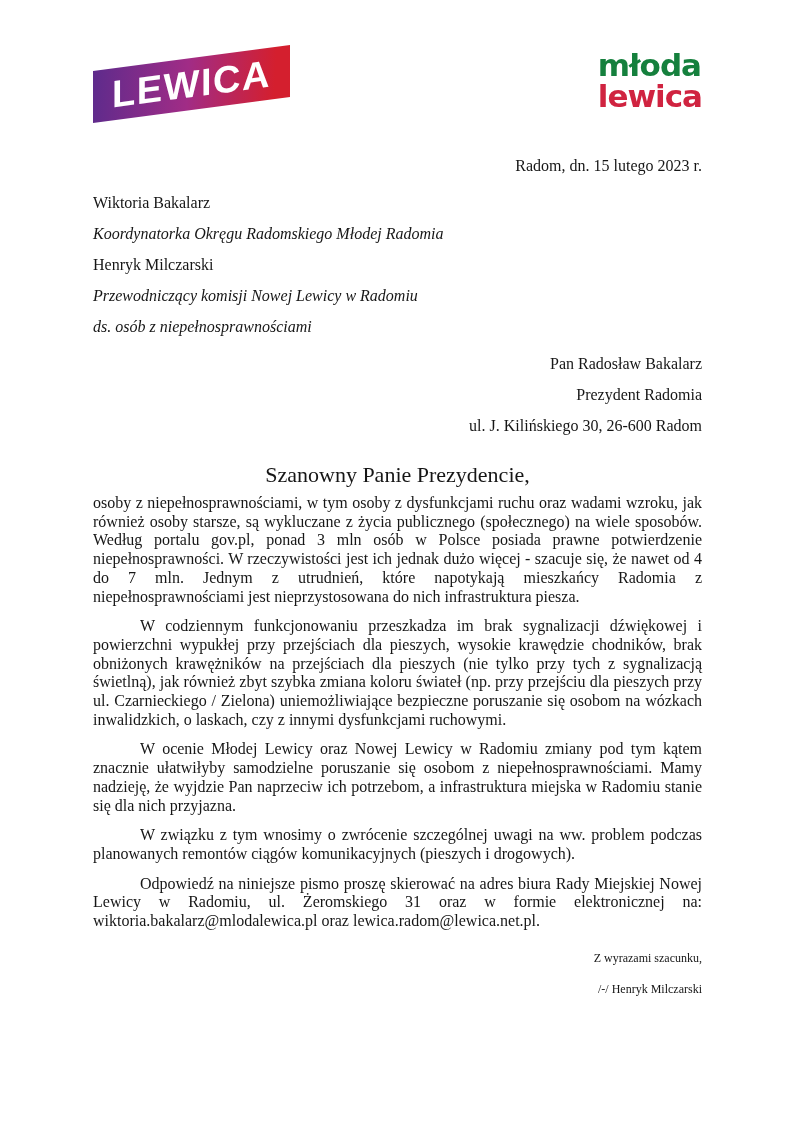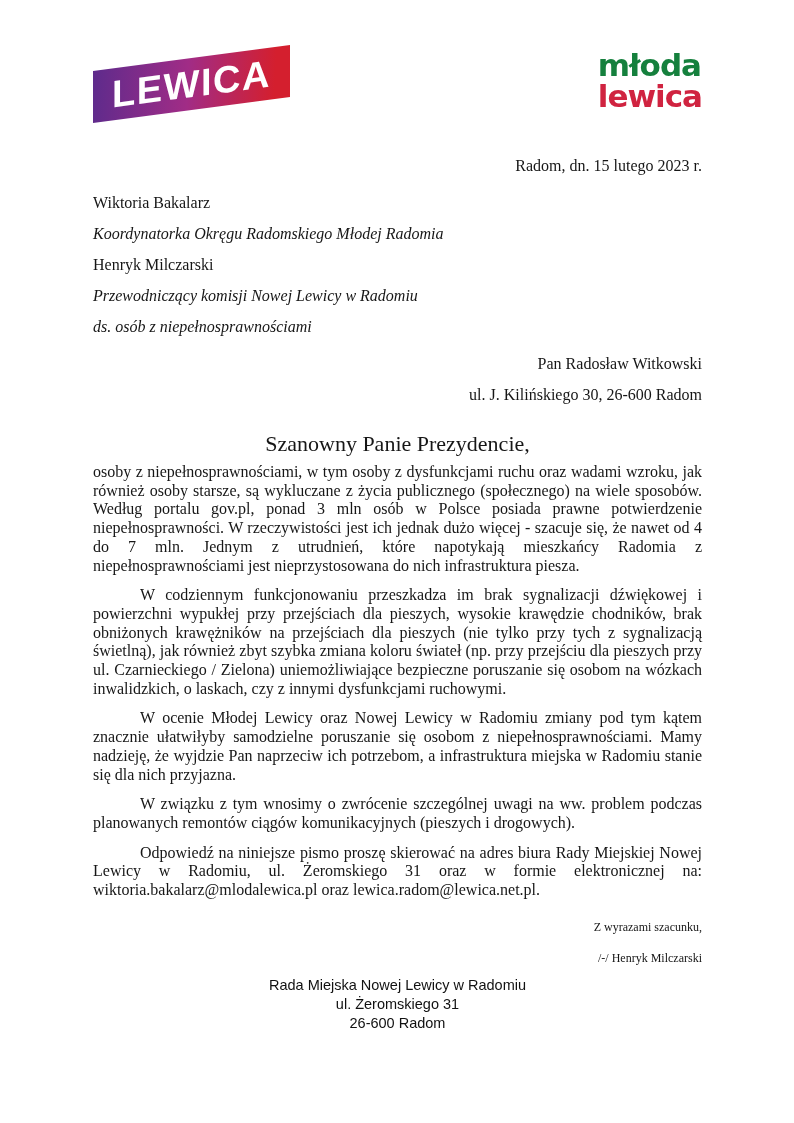--- a/index.html
+++ b/index.html
@@ -108,38 +108,34 @@
 
   <div class="sender">
     <div class="line">Wiktoria Bakalarz</div>
     <div class="line italic">Koordynatorka Okręgu Radomskiego Młodej Radomia</div>
     <div class="line">Henryk Milczarski</div>
     <div class="line italic">Przewodniczący komisji Nowej Lewicy w Radomiu</div>
     <div class="line italic">ds. osób z niepełnosprawnościami</div>
   </div>
 
   <div class="recipient">
-    <div class="line">Pan Radosław Witkowski</div>
+    <div class="line">Pan Radosław Bakalarz</div>
+    <div class="line">Prezydent Radomia</div>
     <div class="line">ul. J. Kilińskiego 30, 26-600 Radom</div>
   </div>
 
   <div class="salutation">Szanowny Panie Prezydencie,</div>
 
   <div class="body-text">
     <p>osoby z niepełnosprawnościami, w tym osoby z dysfunkcjami ruchu oraz wadami wzroku, jak również osoby starsze, są wykluczane z życia publicznego (społecznego) na wiele sposobów. Według portalu gov.pl, ponad 3 mln osób w Polsce posiada prawne potwierdzenie niepełnosprawności. W rzeczywistości jest ich jednak dużo więcej - szacuje się, że nawet od 4 do 7 mln. Jednym z utrudnień, które napotykają mieszkańcy Radomia z niepełnosprawnościami jest nieprzystosowana do nich infrastruktura piesza.</p>
     <p class="indent">W codziennym funkcjonowaniu przeszkadza im brak sygnalizacji dźwiękowej i powierzchni wypukłej przy przejściach dla pieszych, wysokie krawędzie chodników, brak obniżonych krawężników na przejściach dla pieszych (nie tylko przy tych z sygnalizacją świetlną), jak również zbyt szybka zmiana koloru świateł (np. przy przejściu dla pieszych przy ul. Czarnieckiego / Zielona) uniemożliwiające bezpieczne poruszanie się osobom na wózkach inwalidzkich, o laskach, czy z innymi dysfunkcjami ruchowymi.</p>
     <p class="indent">W ocenie Młodej Lewicy oraz Nowej Lewicy w Radomiu zmiany pod tym kątem znacznie ułatwiłyby samodzielne poruszanie się osobom z niepełnosprawnościami. Mamy nadzieję, że wyjdzie Pan naprzeciw ich potrzebom, a infrastruktura miejska w Radomiu stanie się dla nich przyjazna.</p>
     <p class="indent">W związku z tym wnosimy o zwrócenie szczególnej uwagi na ww. problem podczas planowanych remontów ciągów komunikacyjnych (pieszych i drogowych).</p>
     <p class="indent">Odpowiedź na niniejsze pismo proszę skierować na adres biura Rady Miejskiej Nowej Lewicy w Radomiu, ul. Żeromskiego 31 oraz w formie elektronicznej na: wiktoria.bakalarz@mlodalewica.pl oraz lewica.radom@lewica.net.pl.</p>
   </div>
 
   <div class="closing">
     <div class="line">Z wyrazami szacunku,</div>
     <div class="line">/-/ Henryk Milczarski</div>
   </div>
 
-  <div class="footer">
-    <div>Rada Miejska Nowej Lewicy w Radomiu</div>
-    <div>ul. Żeromskiego 31</div>
-    <div>26-600 Radom</div>
-  </div>
 
 </div>
 
 </body></html>

